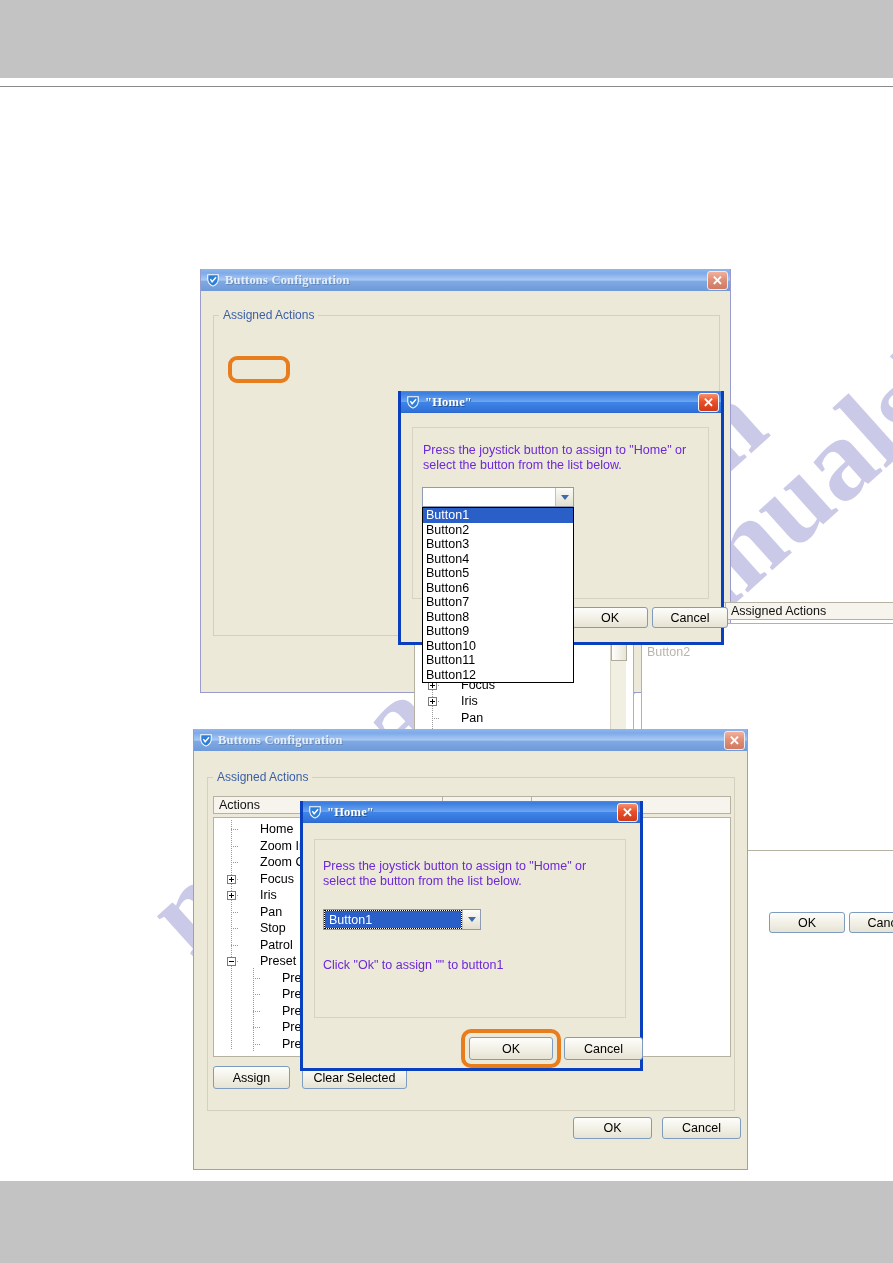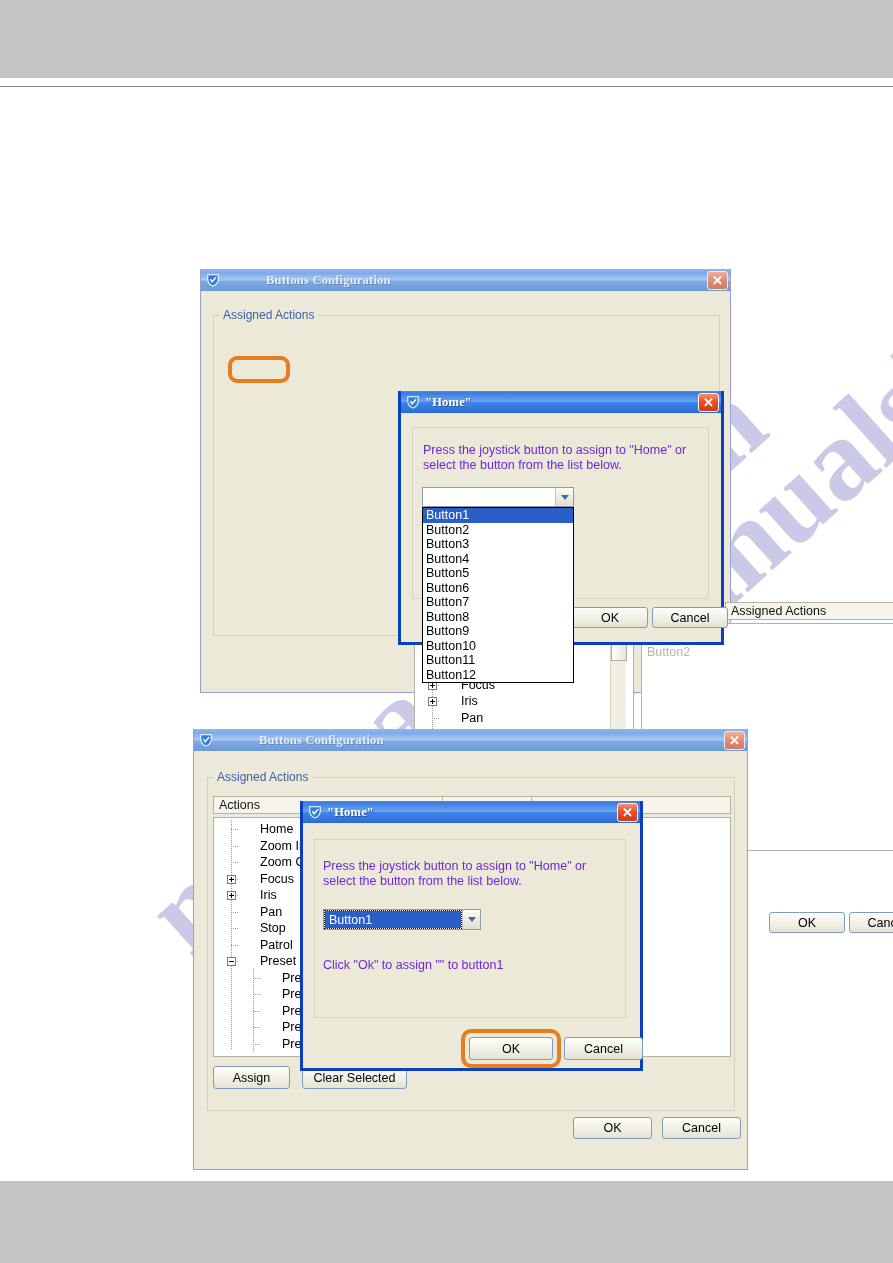--- a/index.html
+++ b/index.html
@@ -69,21 +69,20 @@
   .titlebar {
     position: relative;
     height: 22px;
     background: linear-gradient(to bottom,#4f8ce8 0%,#3a7ce0 8%,#6ba4ef 48%,#3f85e6 52%,#2f6fd6 96%,#2a62c2 100%);
     display: flex; align-items: center;
     padding: 0 2px 0 5px;
     box-sizing: border-box;
   }
   .titlebar.soft {
     background: linear-gradient(to bottom,#8fb7ee 0%,#7eaae9 18%,#a9c9f3 50%,#7fa9e4 56%,#6e9ad9 100%);
-    gap: 41px;
   }
   .tb-icon {
     width: 14px; height: 14px;
     margin-right: 5px;
     flex: 0 0 auto;
   }
   .tb-title {
     font-family: "Liberation Serif", serif;
     font-weight: bold;
     font-size: 12.5px;

